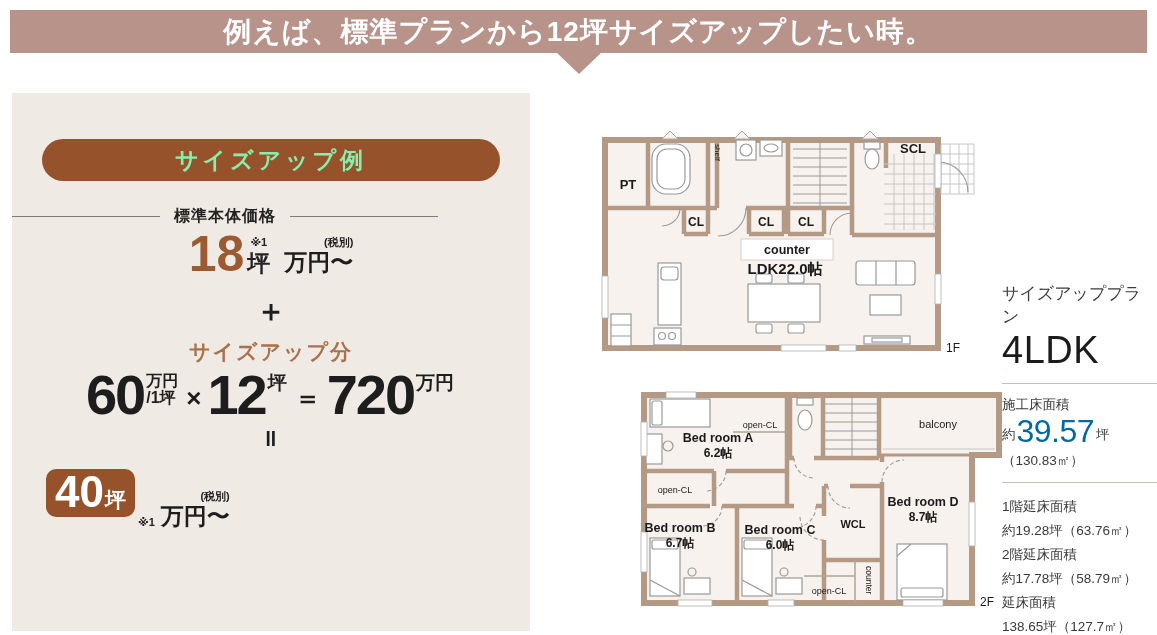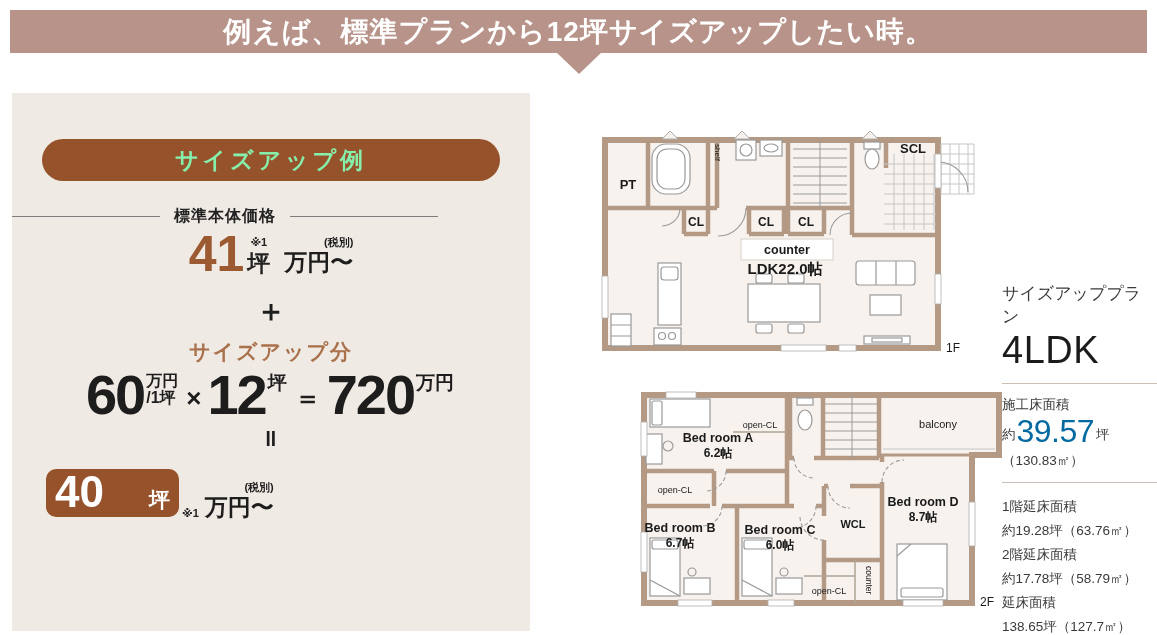--- a/index.html
+++ b/index.html
@@ -35,21 +35,21 @@
   .formula { margin-top:6px; display:flex; justify-content:center; align-items:flex-start; }
   .f-num { font-size:56px; font-weight:bold; line-height:0.82; letter-spacing:-2px; }
   .f-stack { display:flex; flex-direction:column; align-items:flex-start; margin:0 2px 1px 2px;
     font-size:16px; font-weight:bold; line-height:1.1; text-align:left; }
   .f-op { font-size:26px; font-weight:bold; margin:0 6px; line-height:1; align-self:flex-end; padding-bottom:6px; }
   .f-sub { font-size:19px; font-weight:bold; margin:0 2px 1px 2px; line-height:1.2; }
   .vert-eq-wrap { margin-top:8px; height:30px; }
   .vert-eq { display:inline-block; transform:rotate(90deg); font-size:27px; font-weight:bold; line-height:1; }
   .total-row { margin-top:14px; display:flex; justify-content:flex-start; align-items:flex-end; padding-left:34px; }
   .badge { background:#96522a; color:#fff; border-radius:10px; padding:5px 9px 7px 9px;
-    display:flex; align-items:flex-end; margin-bottom:3px;gap:44px; }
+    display:flex; align-items:flex-end; margin-bottom:12px; }
   .badge .bnum { font-size:44px; font-weight:bold; line-height:0.82; }
   .badge .bunit { font-size:21px; font-weight:bold; line-height:1; margin-left:1px; }
   .total-price-col { display:flex; flex-direction:column; align-items:flex-start; margin-left:3px; }
   .big-price2 { font-size:94px; font-weight:bold; line-height:0.76; letter-spacing:-4px; color:#1b1b1b; }
 
   
   .plan-svg { position:absolute; }
   #plan1f { left:584px; top:128px; }
   #plan2f { left:618px; top:382px; }
   svg text { font-family:"Liberation Sans","DejaVu Sans",sans-serif; fill:#1a1a1a; }
@@ -81,21 +81,21 @@
   <div class="panel">
     <div class="pill">サイズアップ例</div>
 
     <div class="label-row">
       <span class="hline"></span>
       <span class="lbl">標準本体価格</span>
       <span class="hline"></span>
     </div>
 
     <div class="base-row">
-      <span class="num-area">41</span>
+      <span class="num-area">18</span>
       <span class="unit-col">
         <span class="fn">※1</span>
         <span class="tsubo">坪</span>
       </span>
       <span class="suffix-col">
         <span class="tax">(税別)</span>
         <span class="manyen">万円〜</span>
       </span>
     </div>
 

